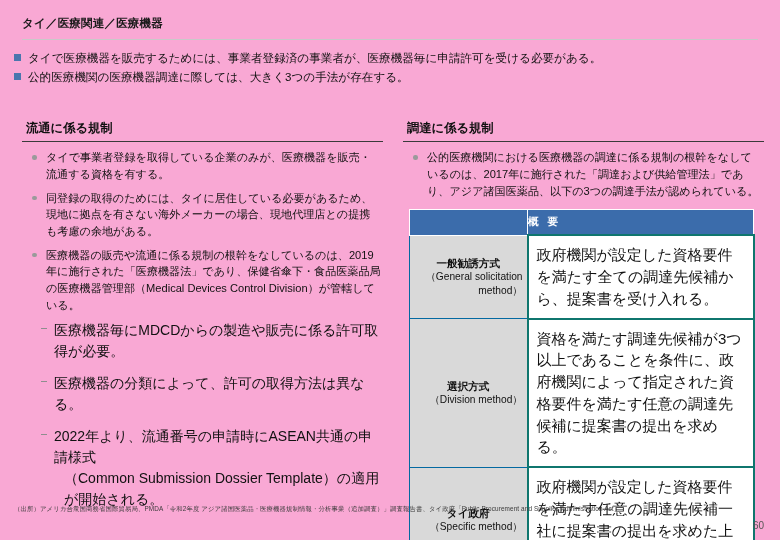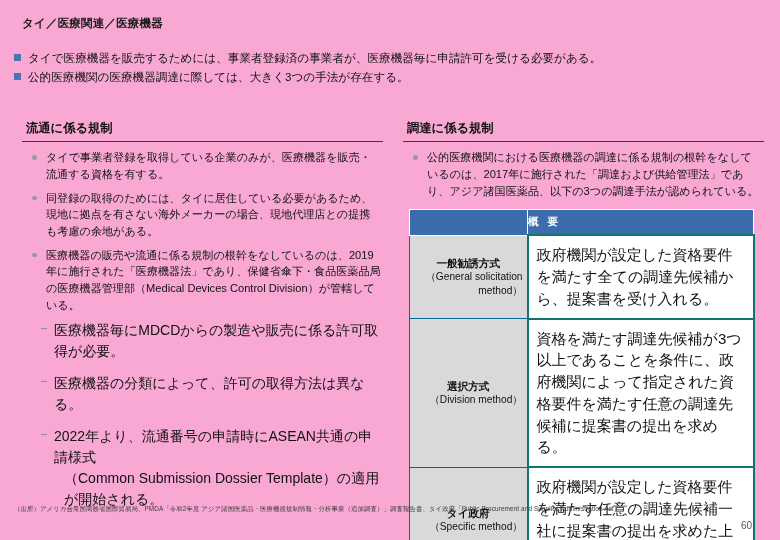--- a/index.html
+++ b/index.html
@@ -107,21 +107,21 @@
   .tbl col.c1 { width: 118px; }
   .tbl col.c2 { width: 226px; }
 
   
   .source {
     position: absolute; left: 14px; bottom: 26px;
     font-size: 6.4px; color: #3a3a3a; line-height: 1.4;
     letter-spacing: .1px; width: 740px;
   }
   .pageno {
-    position: absolute; right: 28px; bottom: 9px;
+    position: absolute; right: 16px; bottom: 9px;
     font-size: 10px; color: #555;
   }
 </style>
 </head>
 <body>
 
 <div class="slide">
 
   <div class="header">
     <div class="breadcrumb">タイ／医療関連／医療機器</div>

